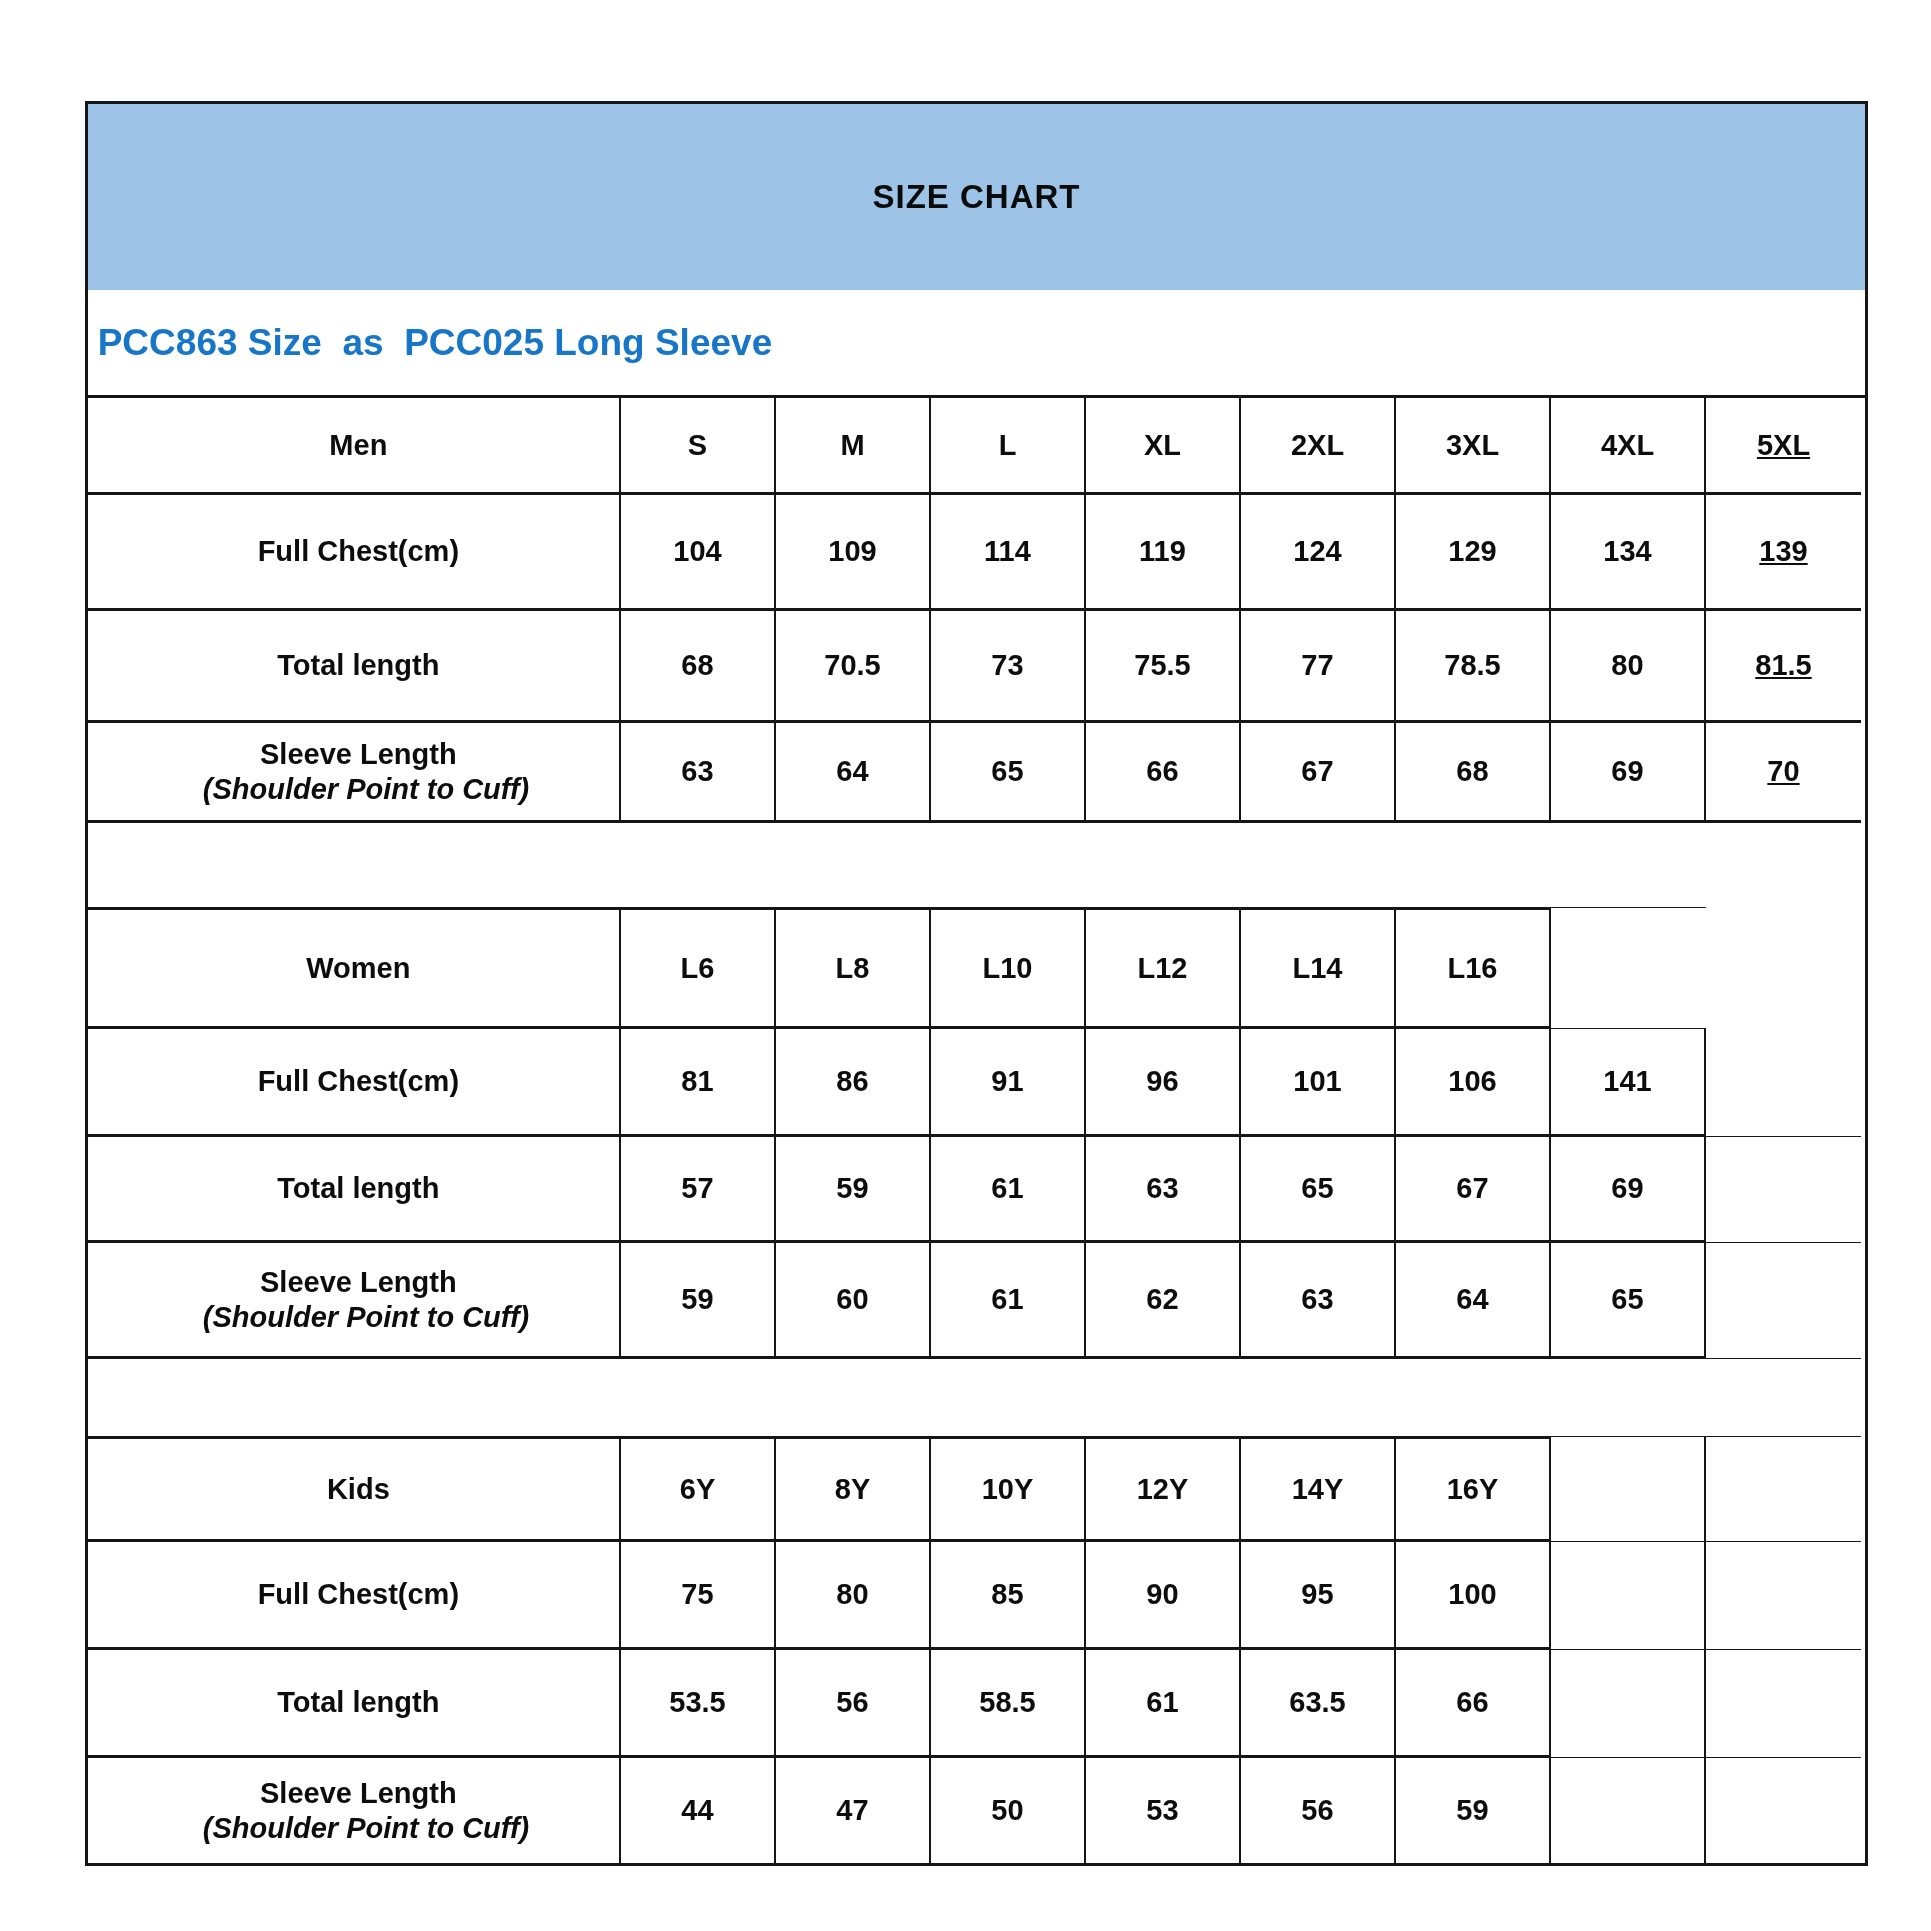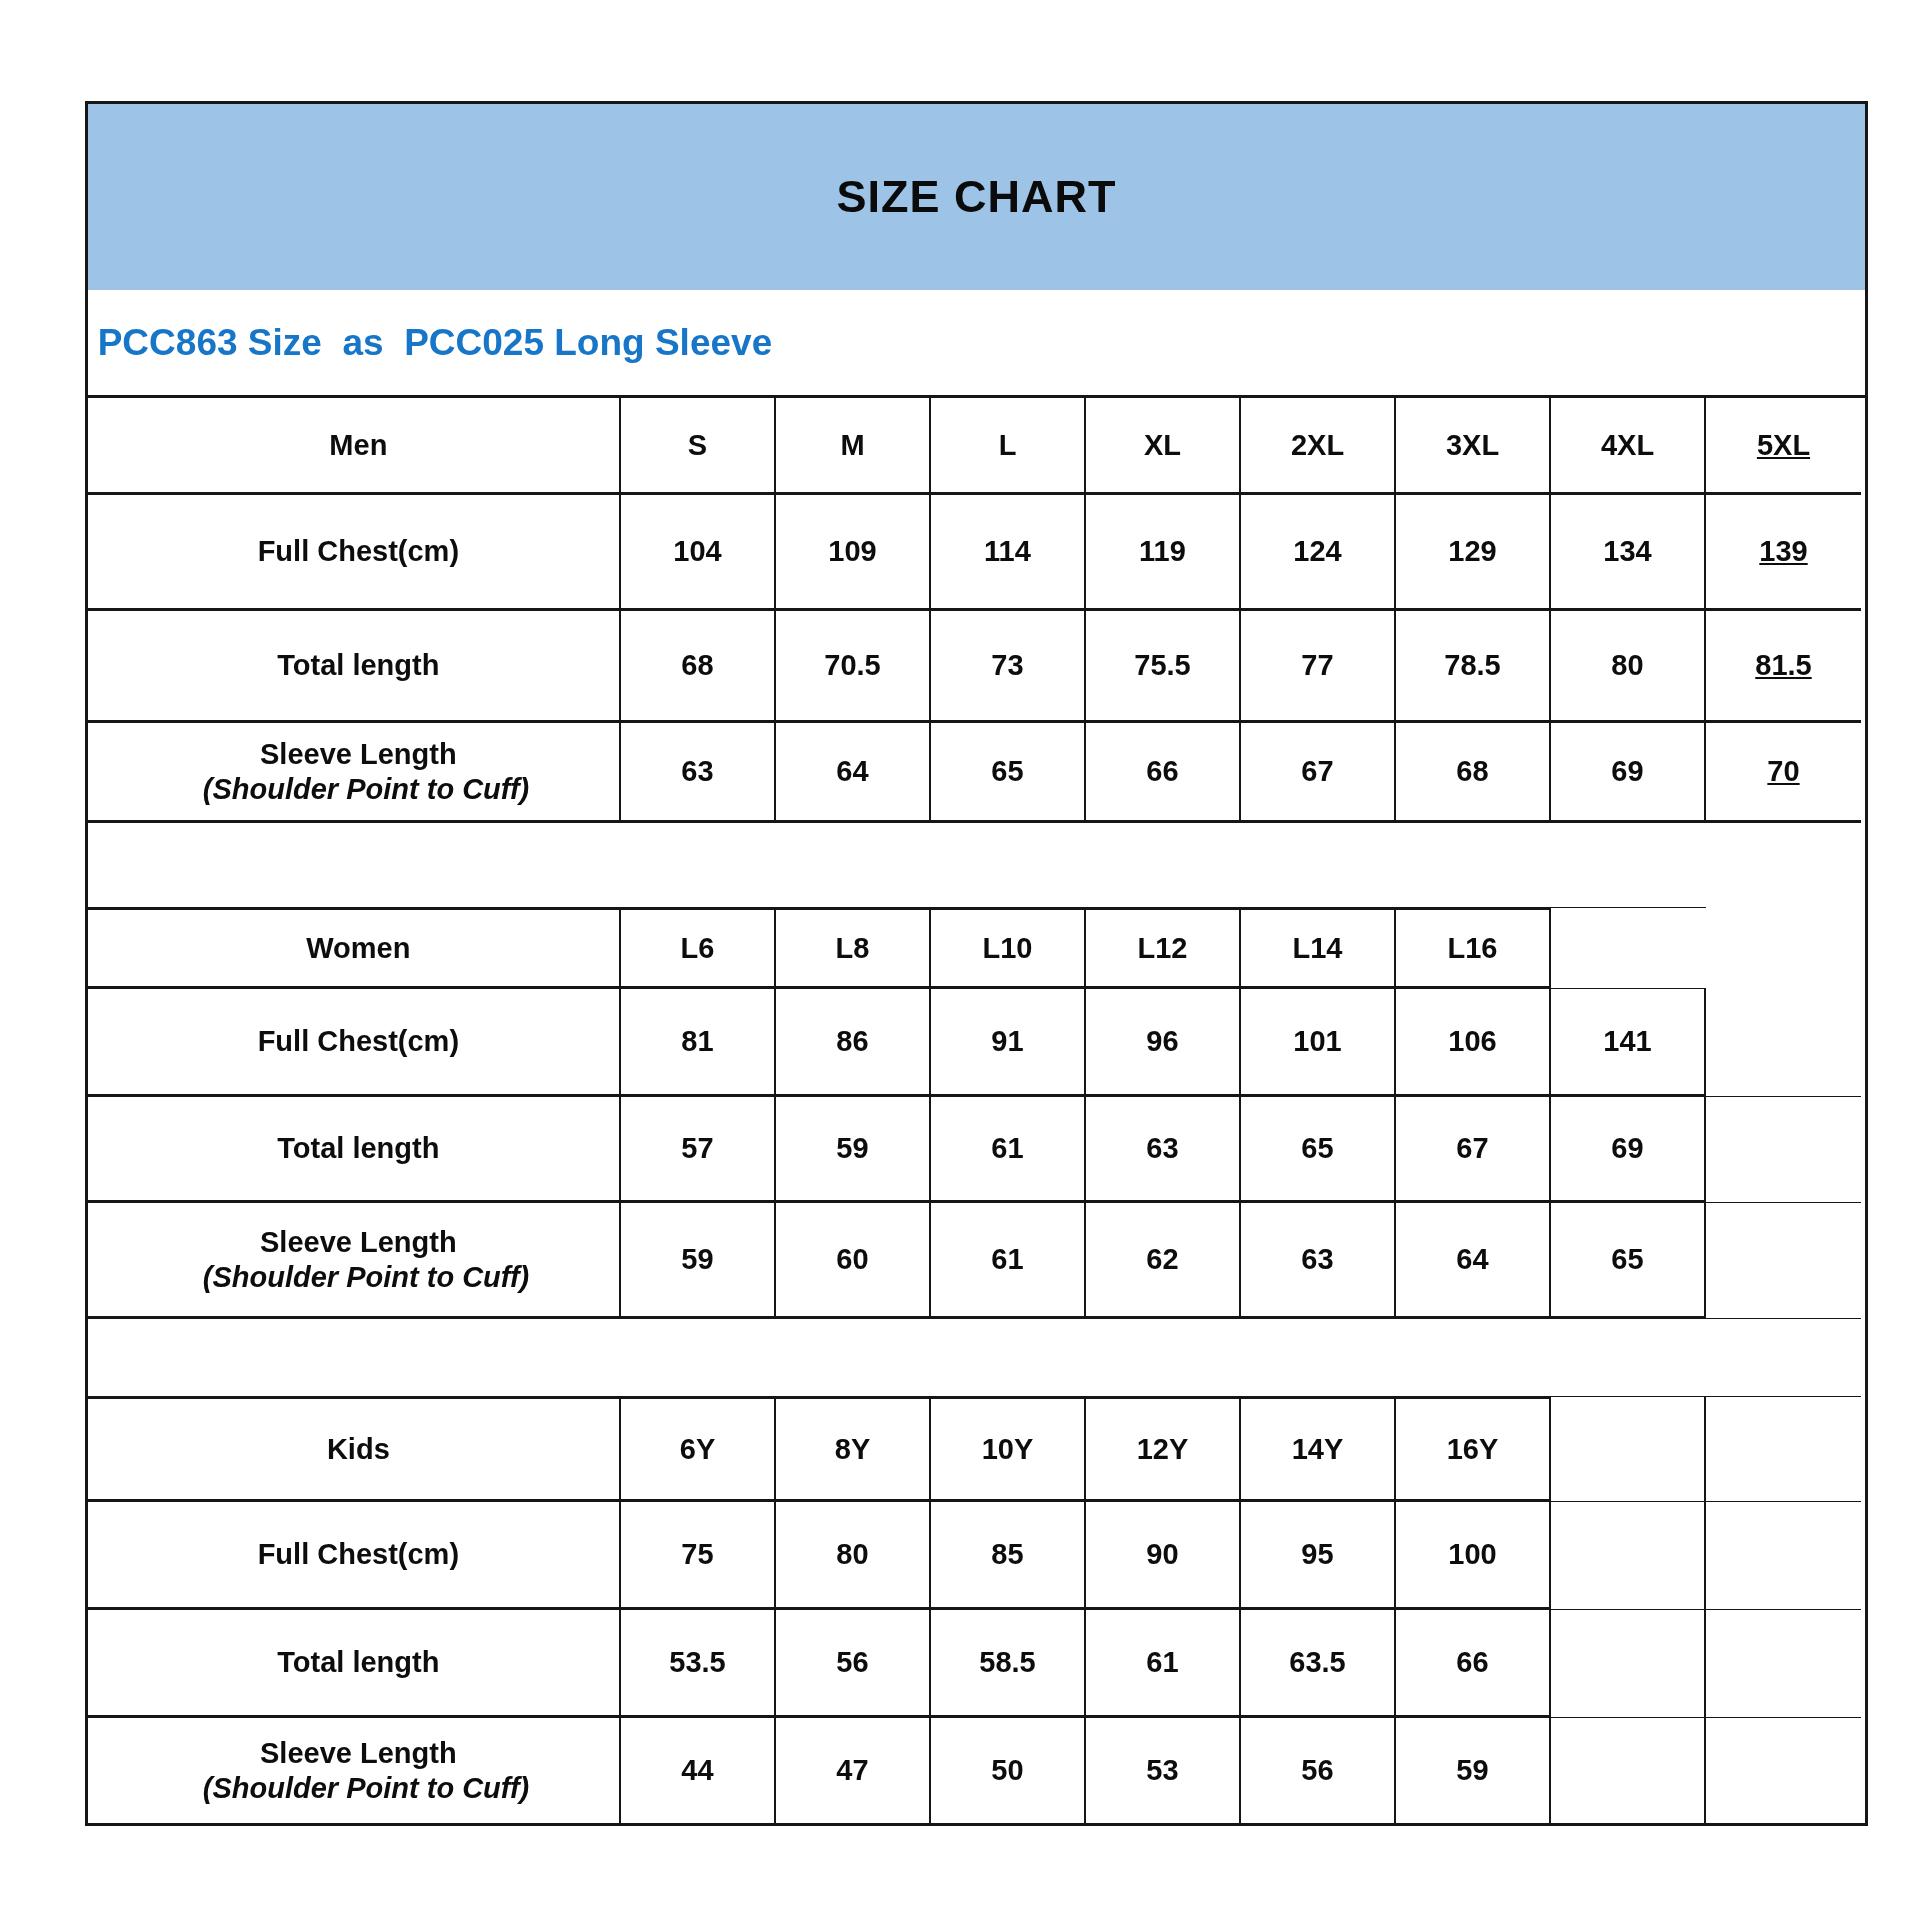--- a/index.html
+++ b/index.html
@@ -10,21 +10,21 @@
   }
   .sheet{
     position:absolute; left:85px; top:101px; width:1777px;
     border:3.9px solid var(--grid); background:#ffffff;
   }
   
   .titlebar{
     height:186px; background:#9dc3e6;
     display:flex; align-items:center; justify-content:center;
   }
-  .titlebar .t{ font-size:45px; letter-spacing:1px; color:#0b0b0b; }
+  .titlebar .t{ font-size:33px; letter-spacing:1px; color:#0b0b0b; }
   .subrow{
     box-sizing:border-box; height:108px; border-bottom:3.9px solid var(--grid);
     display:flex; align-items:center; padding-left:9.7px;
     color:#1776c8; font-size:37px; white-space:pre;
   }
   
   .row{ display:flex; box-sizing:border-box; }
   .c{
     box-sizing:border-box; display:flex; align-items:center; justify-content:center;
     border-right:2.9px solid var(--grid); border-bottom:3.9px solid var(--grid);
@@ -37,21 +37,21 @@
   }
   .val{ width:155px; }
   .l2{ padding-left:15.4px;font-style:italic; }
   .out{ border-bottom-width:1.9px; }
   
   .tbl-w .row:first-child .c, .tbl-k .row:first-child .c{ border-top:3.9px solid var(--grid); }
   .tbl-w .row:first-child .c.out, .tbl-k .row:first-child .c.out{ border-top-width:1.9px; }
   .tbl-k .row:last-child .c{ border-bottom:0; }
   
   .mh0{height:97px}.mh1{height:116px}.mh2{height:112px}.mh3{height:100px}
-  .wh0{height:82px}.wh1{height:108px}.wh2{height:106px}.wh3{height:116px}
+  .wh0{height:122px}.wh1{height:108px}.wh2{height:106px}.wh3{height:116px}
   .kh0{height:106px}.kh1{height:108px}.kh2{height:108px}.kh3{height:105px}
   .gap1{ height:84px; } .gap2{ height:77px; }
 </style>
 </head>
 <body>
 
 <div class="page">
   <div class="sheet">
 
     <div class="titlebar">

